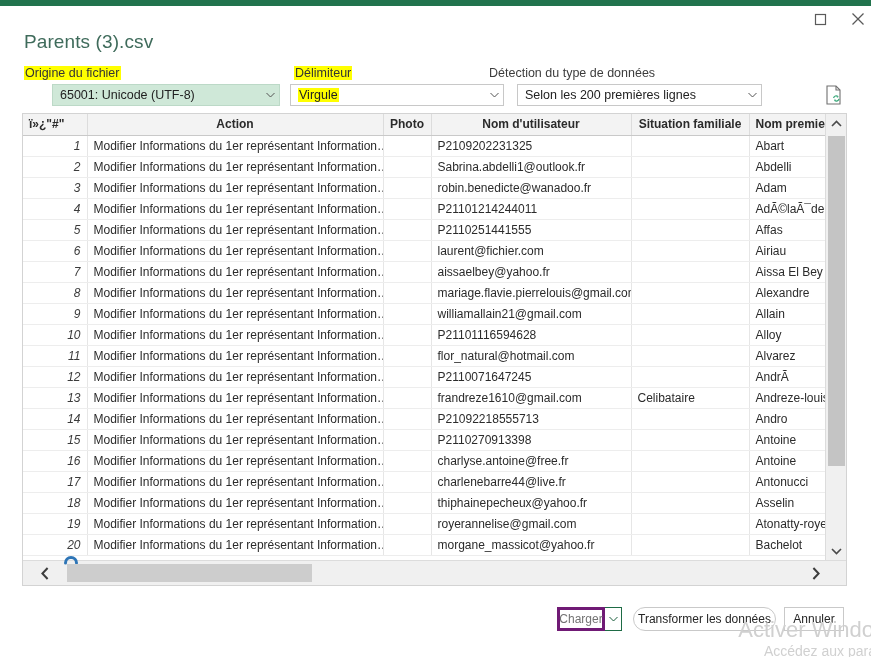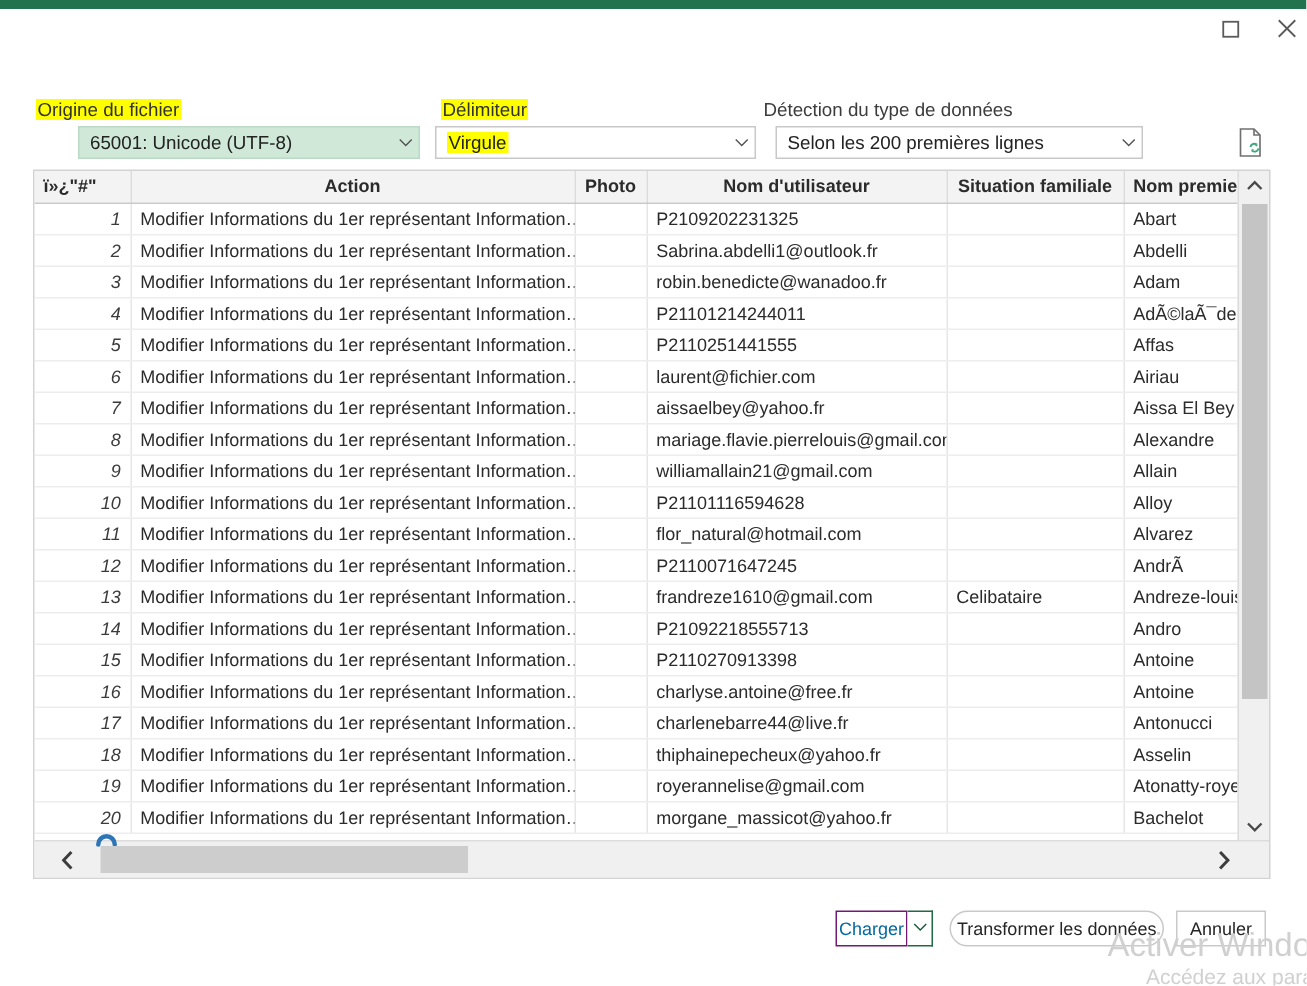--- a/index.html
+++ b/index.html
@@ -48,21 +48,21 @@
   .field-label {
     position: absolute;
     font-size: 12.5px;
     color: #333333;
     white-space: nowrap;
     line-height: 15px;
   }
   .hl { background: #ffff00; padding: 0 1px; }
   #lbl-origine   { left: 24px;  top: 66px; }
   #lbl-delim     { left: 262px; top: 66px; padding-left: 32px; }
-  #lbl-detect    { left: 489px; top: 66px; color:#3c3c3c;margin-left:20px; }
+  #lbl-detect    { left: 489px; top: 66px; color:#3c3c3c; }
 
   
   .combo {
     position: absolute;
     height: 22px;
     border: 1px solid #c8c8c8;
     background: #ffffff;
     display: flex; align-items: center;
     font-size: 12.5px;
     color: #222222;
@@ -205,22 +205,22 @@
     border: 1px solid #c9c9c9;
     background: #ffffff;
     font-size: 12px;
     color: #262626;
     display: flex; align-items: center; justify-content: center;
     cursor: default;
     white-space: nowrap;
   }
   #btn-charger {
     left: 557px; top: 607px; width: 48px;
-    border: 1px solid #701a75;
-    color: #0369a1;
+    border: 3px solid #701a75;
+    color: #737373;
   }
   #btn-charger-split {
     left: 605px; top: 607px; width: 17px;
     border: 1px solid #1e6b45; border-left: none;
     color: #1b5e3c; font-size: 7px;
   }
   #btn-transformer { left: 633px; top: 607px; width: 143px; border-radius: 12px; }
   #btn-annuler     { left: 784px; top: 607px; width: 60px; }
 
   
@@ -247,20 +247,21 @@
       <rect x="1.5" y="1.5" width="10" height="10" fill="none" stroke="#5a5a5a" stroke-width="1.2"></rect>
     </svg>
   </div>
   <div class="win-btn" id="btn-close">
     <svg width="14" height="14" viewBox="0 0 14 14" aria-hidden="true">
       <line x1="1.5" y1="1.5" x2="12.5" y2="12.5" stroke="#5a5a5a" stroke-width="1.2"></line>
       <line x1="12.5" y1="1.5" x2="1.5" y2="12.5" stroke="#5a5a5a" stroke-width="1.2"></line>
     </svg>
   </div>
 
+  <div class="file-title">Parents (3).csv</div>
 
   <div class="field-label" id="lbl-origine">
     <span class="hl">Origine du fichier</span>
   </div>
   <div class="field-label" id="lbl-delim">
     <span class="hl">Délimiteur</span>
   </div>
   <div class="field-label" id="lbl-detect">Détection du type de données</div>
 
   <div class="combo" id="combo-origine">

